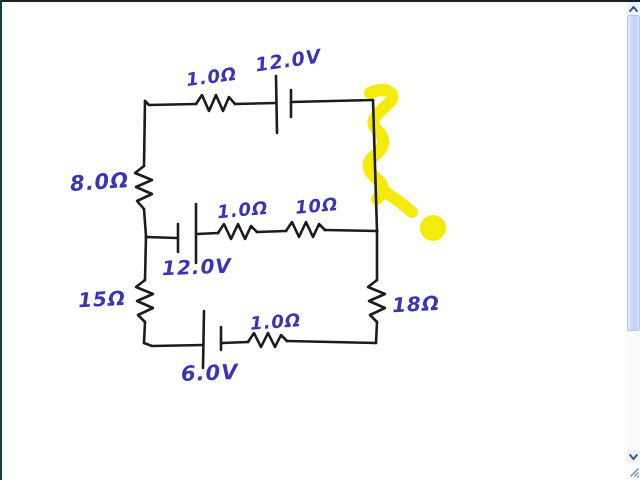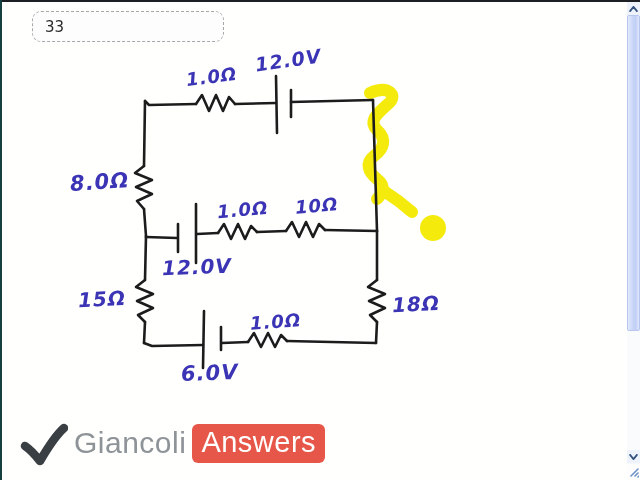--- a/index.html
+++ b/index.html
@@ -100,31 +100,21 @@
   <div class="hw l-top-v">12.0V</div>
   <div class="hw l-left-r">8.0Ω</div>
   <div class="hw l-mid-r1">1.0Ω</div>
   <div class="hw l-mid-r2">10Ω</div>
   <div class="hw l-mid-v">12.0V</div>
   <div class="hw l-low-left">15Ω</div>
   <div class="hw l-low-right">18Ω</div>
   <div class="hw l-bot-r">1.0Ω</div>
   <div class="hw l-bot-v">6.0V</div>
 
-  <div class="qbox">
-    <span>33</span>
-  </div>
 
-  <div class="logo">
-    <svg width="52" height="48" viewBox="0 0 52 48">
-      <path d="M9,27 C15,31 20,37 24,42 C31,30 39,17 48,9" stroke="#3a3f43" stroke-width="8.5" fill="none" stroke-linecap="round" stroke-linejoin="round"></path>
-    </svg>
-    <span class="name">Giancoli</span>
-    <span class="badge">Answers</span>
-  </div>
 
   <div class="border-top"></div>
   <div class="border-left"></div>
 
   <div class="sb">
     <div class="sb-btn sb-up">
       <svg width="9" height="6" viewBox="0 0 10 7">
         <polyline points="1,6 5,1 9,6" stroke="#33527e" stroke-width="2" fill="none" stroke-linecap="round" stroke-linejoin="round"></polyline>
       </svg>
     </div>

